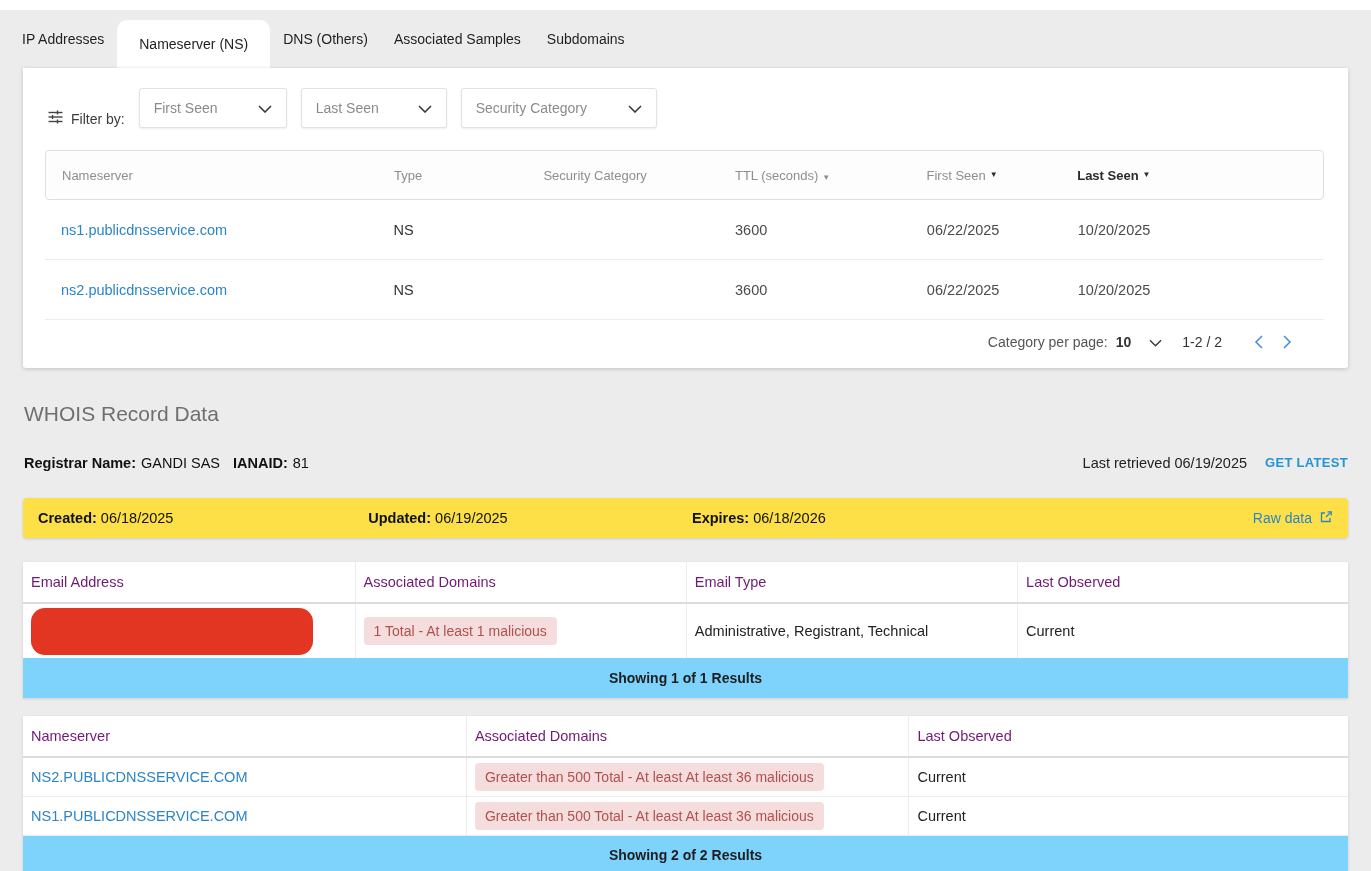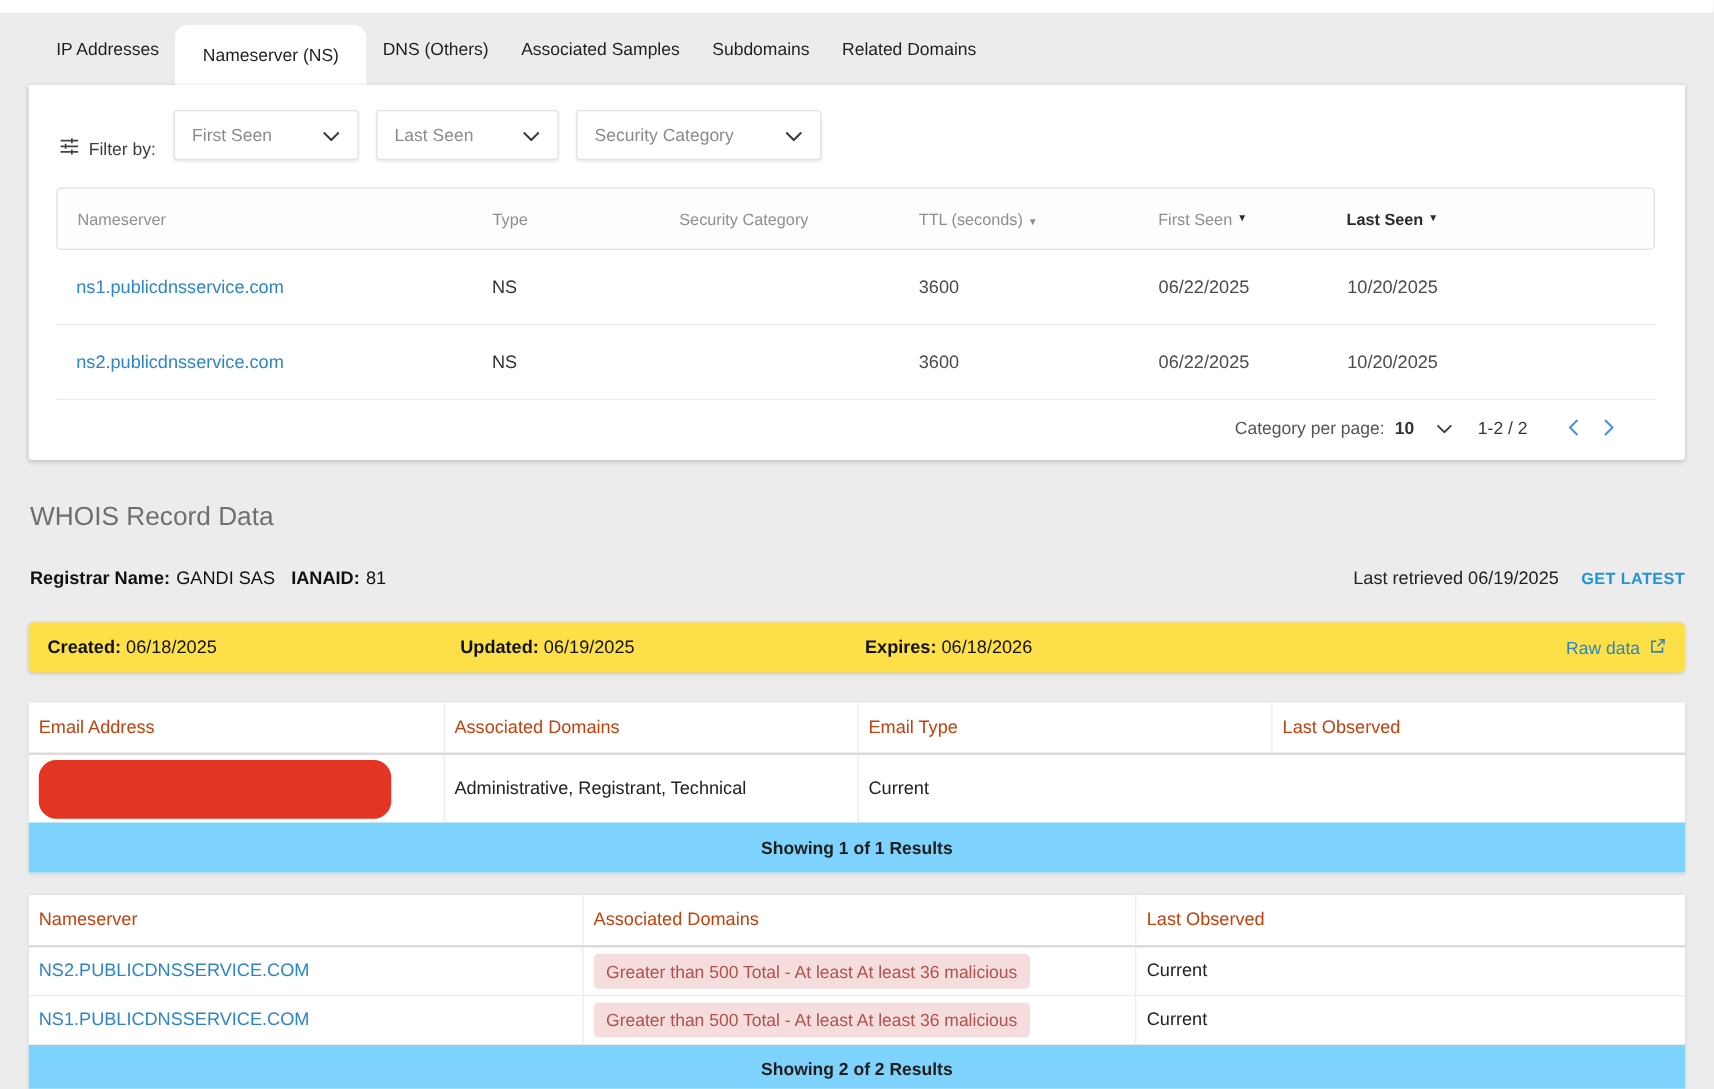--- a/index.html
+++ b/index.html
@@ -3,21 +3,21 @@
 <meta charset="utf-8">
 <style>
   * { margin:0; padding:0; box-sizing:border-box; }
   html,body { width:1371px; height:871px; overflow:hidden;
     font-family:"Liberation Sans","DejaVu Sans",sans-serif;
     background:#ececec; color:#2b2b2b; }
 
   .top-strip { height:10px; background:#ffffff; }
 
   
-  .tabbar { display:flex; align-items:flex-end; padding-left:32px; height:58px; }
+  .tabbar { display:flex; align-items:flex-end; padding-left:9px; height:58px; }
   .tab { padding:0 13px; height:58px; line-height:58px; font-size:14px; color:#1f1f1f; cursor:pointer; white-space:nowrap; }
   .tab.active { background:#ffffff; border-radius:10px 10px 0 0; height:48px; line-height:48px; padding:0 22px; }
 
   
   .panel { margin:0 23px; height:300px; background:#ffffff;
     box-shadow:0 1px 4px rgba(0,0,0,0.18); border-radius:0 0 3px 3px; position:relative; }
   .filterrow { display:flex; align-items:flex-end; padding:20px 24px 0 24px; gap:14px; }
   .filterrow .flabel { font-size:14px; color:#3c3c3c; display:flex; align-items:center; gap:7px; }
   .dropdown { height:40px; background:#fff; border:1px solid #e2e2e2; border-radius:3px;
     box-shadow:0 1px 2px rgba(0,0,0,0.08); display:flex; align-items:center; justify-content:space-between;
@@ -55,21 +55,21 @@
     box-shadow:0 1px 3px rgba(0,0,0,0.15); display:grid; grid-template-columns:25.5% 25% 25% auto;
     align-items:center; font-size:14.5px; color:#111; padding:0 15px; }
   .rawdata-cell { display:flex; justify-content:flex-end; align-items:center; gap:7px; }
   .rawdata-link { color:#2c85c7; font-size:14px; cursor:pointer; display:flex; align-items:center; gap:7px;padding-left:20px; }
 
   
   .card { margin:24px 23px 0 23px; background:#fff; box-shadow:0 1px 3px rgba(0,0,0,0.12); }
   .grid4 { display:grid; grid-template-columns:25.1% 25% 25% auto; }
   .grid3 { display:grid; grid-template-columns:33.5% 33.4% auto; }
   .thead > div { height:40px; display:flex; align-items:center; padding-left:8px;
-    font-size:14.5px; color:#c2410c; border-right:1px solid #ececec; }
+    font-size:14.5px; color:#701a75; border-right:1px solid #ececec; }
   .thead > div:last-child { border-right:none; }
   .thead { border-bottom:2px solid #dcdcdc; }
   .trow > div { display:flex; align-items:center; padding-left:8px; border-right:1px solid #ececec;
     font-size:14.5px; color:#222; }
   .trow > div:last-child { border-right:none; }
   .email-row > div { height:54px; }
   .assoc-row > div { height:38px; }
   .assoc-row { border-bottom:1px solid #ececec; }
   .redaction { width:282px; height:47px; background:#e23522; border-radius:14px; }
   .badge { background:#f5dddd; color:#b0514d; border-radius:4px; padding:6px 10px; font-size:14px; white-space:nowrap; }
@@ -82,21 +82,20 @@
 <body>
 
 <div class="top-strip"></div>
 
 <div class="tabbar">
   <div class="tab">IP Addresses</div>
   <div class="tab active">Nameserver (NS)</div>
   <div class="tab">DNS (Others)</div>
   <div class="tab">Associated Samples</div>
   <div class="tab">Subdomains</div>
-  <div class="tab">Related Domains</div>
 </div>
 
 <div class="panel">
 
   <div class="filterrow">
     <div class="flabel">
       <span>
         <svg width="17" height="16" viewBox="0 0 16 16" fill="none" stroke="#444" stroke-width="1.4">
           <line x1="1" y1="3.5" x2="15" y2="3.5"></line>
             <line x1="10" y1="1.5" x2="10" y2="5.5"></line>
@@ -221,20 +220,23 @@
   <div class="thead grid4">
     <div>Email Address</div>
     <div>Associated Domains</div>
     <div>Email Type</div>
     <div>Last Observed</div>
   </div>
   <div class="trow email-row grid4">
     <div>
         <span class="redaction"></span>
       </div>
+    <div>
+        <span class="badge">1 Total - At least 1 malicious</span>
+      </div>
     <div>Administrative, Registrant, Technical</div>
     <div>Current</div>
   </div>
   <div class="tfoot">Showing 1 of 1 Results</div>
 </div>
 
 <div class="card assoc-card">
   <div class="thead grid3">
     <div>Nameserver</div>
     <div>Associated Domains</div>

